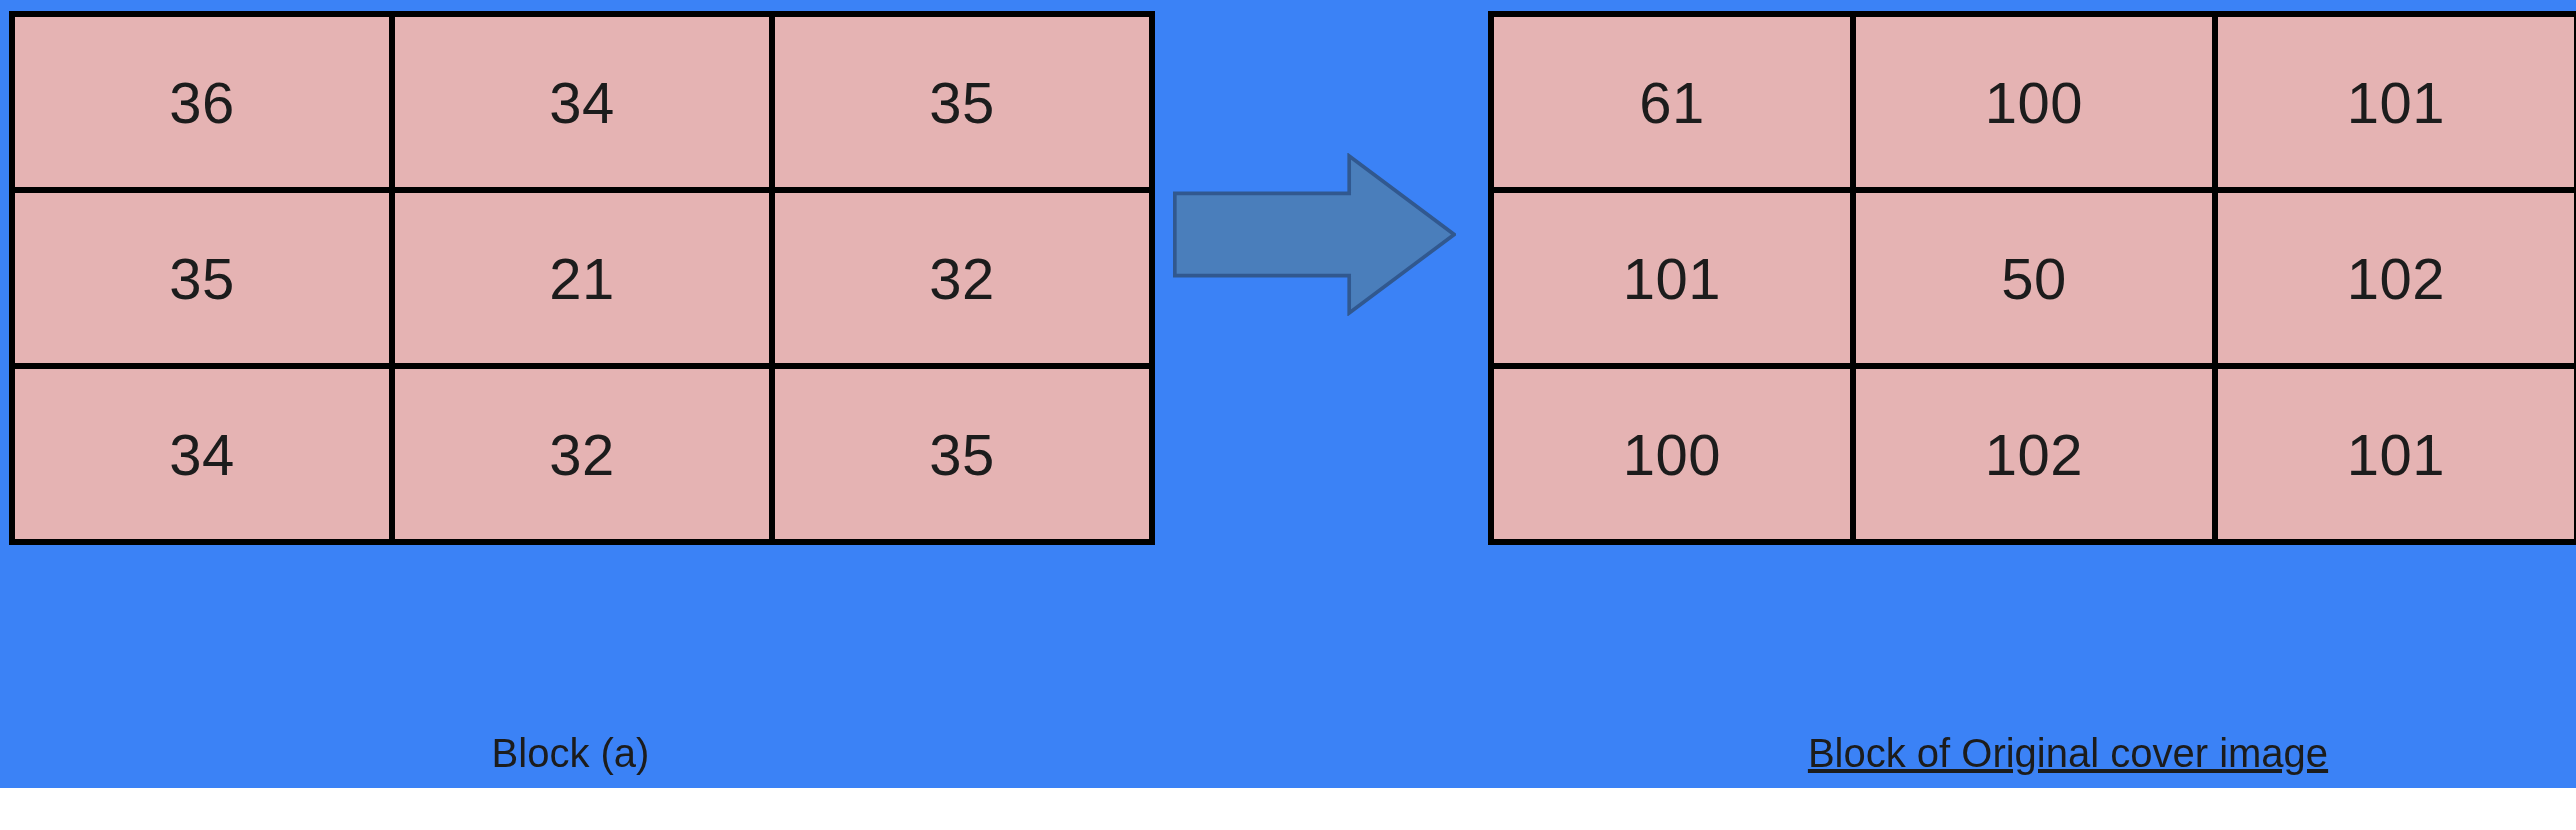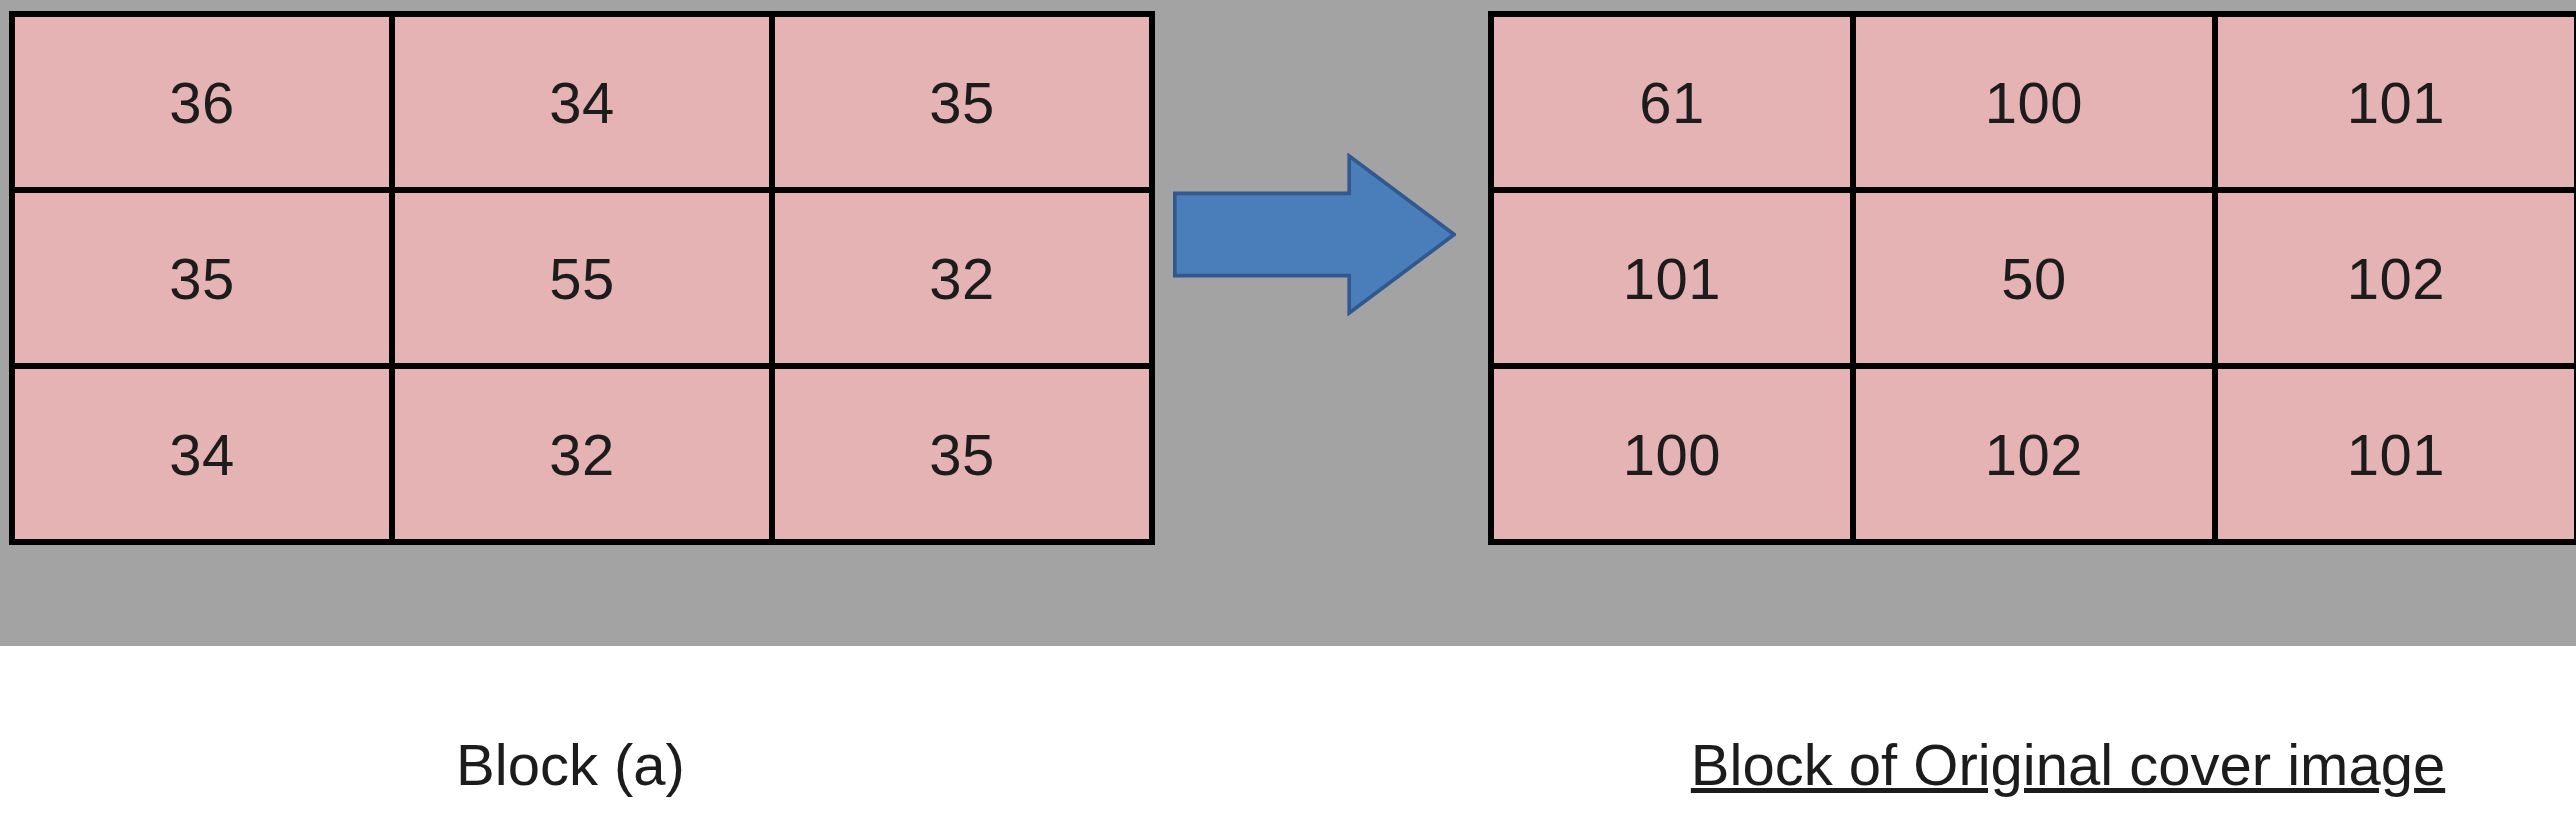--- a/index.html
+++ b/index.html
@@ -12,22 +12,22 @@
     width: 2576px;
     height: 830px;
     font-family: "Liberation Sans", sans-serif;
     color: #1a1a1a;
     overflow: hidden;
   }
 
   #canvas {
     position: relative;
     width: 2576px;
-    height: 646px;
-    background: #a3a3a3;
+    height: 788px;
+    background: #3b82f6;
   }
 
   
   .grid-table {
     position: absolute;
     border-collapse: collapse;
     table-layout: fixed;
     background: #e5b3b3;
   }
   .grid-table td {
@@ -65,21 +65,21 @@
     left: 1173px;
     top: 153px;
     width: 283px;
     height: 163px;
   }
 
   
   .caption {
     position: absolute;
     font-family: "Liberation Sans", sans-serif;
-    font-size: 58px;
+    font-size: 40px;
     font-weight: 400;
     color: #1c1c1c;
     white-space: nowrap;
     text-align: center;
     letter-spacing: 0px;
   }
   #caption-left {
     left: 9px;
     top: 731px;
     width: 1123px;
@@ -98,21 +98,21 @@
 
   <table id="table-left" class="grid-table">
     <tbody>
       <tr>
         <td>36</td>
         <td>34</td>
         <td>35</td>
       </tr>
       <tr>
         <td>35</td>
-        <td>55</td>
+        <td>21</td>
         <td>32</td>
       </tr>
       <tr>
         <td>34</td>
         <td>32</td>
         <td>35</td>
       </tr>
     </tbody>
   </table>
 

